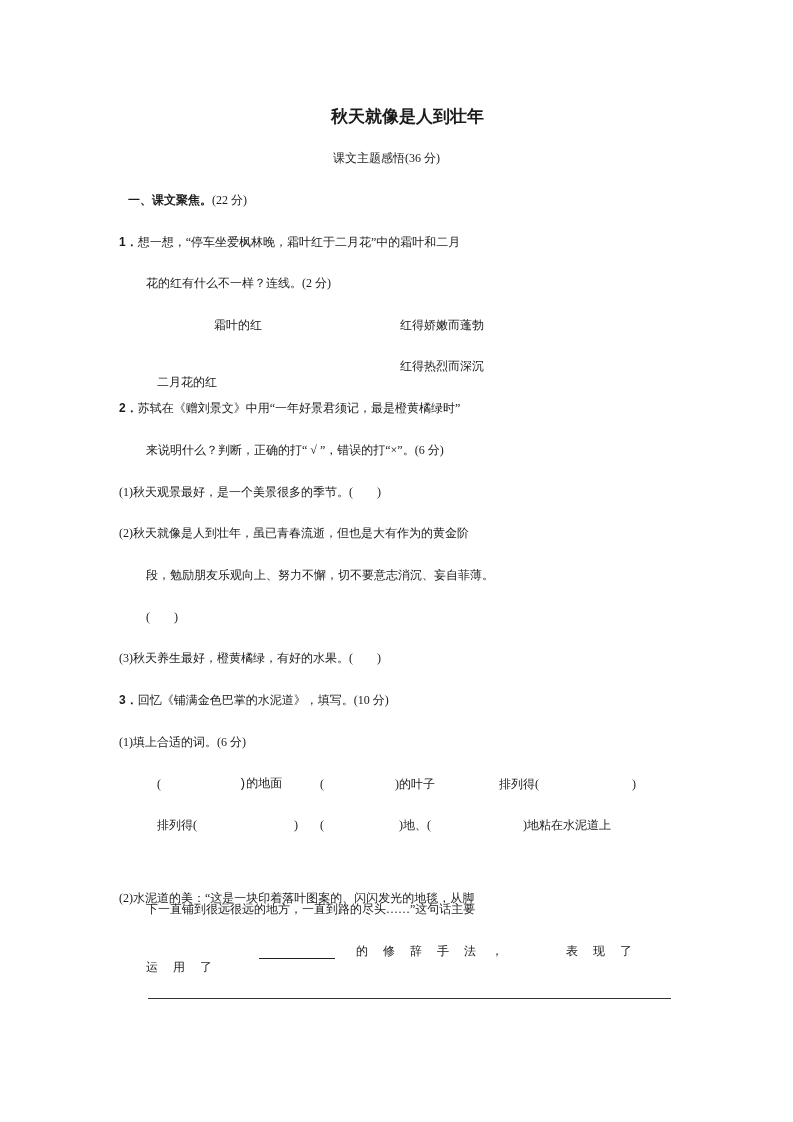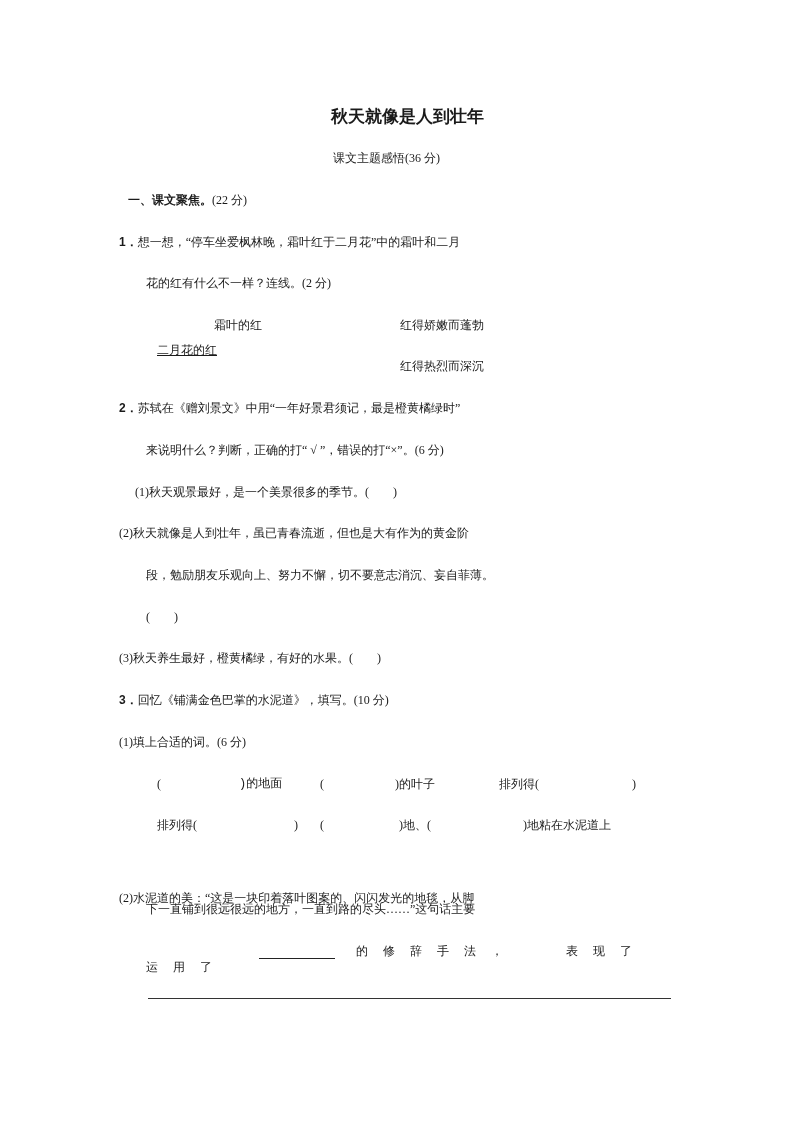--- a/index.html
+++ b/index.html
@@ -24,28 +24,28 @@
   <div class="ln" style="left:128px; top:190px;">
     <span class="bold">一、课文聚焦。</span><span>(22 分)</span>
   </div>
 
   <div class="ln" style="left:119px; top:232px;">
     <span class="num bold">1．</span><span>想一想，“停车坐爱枫林晚，霜叶红于二月花”中的霜叶和二月</span>
   </div>
   <div class="ln" style="left:146px; top:273px;">花的红有什么不一样？连线。(2 分)</div>
   <div class="ln" style="left:174px; top:315px;margin-left:40px;">霜叶的红</div>
   <div class="ln" style="left:400px; top:315px;">红得娇嫩而蓬勃</div>
-  <div class="ln" style="left:157px; top:340px;text-decoration:underline;">二月花的红</div>
+  <div class="ln" style="left:157px; top:372px;">二月花的红</div>
   <div class="ln" style="left:400px; top:356px;">红得热烈而深沉</div>
 
   <div class="ln" style="left:119px; top:398px;">
     <span class="num bold">2．</span><span>苏轼在《赠刘景文》中用“一年好景君须记，最是橙黄橘绿时”</span>
   </div>
   <div class="ln" style="left:146px; top:440px;text-align:center;">来说明什么？判断，正确的打“ √ ”，错误的打“×”。(6 分)</div>
-  <div class="ln" style="left:119px; top:482px;margin-left:16px;">(1)秋天观景最好，是一个美景很多的季节。(　　)</div>
+  <div class="ln" style="left:119px; top:482px;">(1)秋天观景最好，是一个美景很多的季节。(　　)</div>
   <div class="ln" style="left:119px; top:523px;">(2)秋天就像是人到壮年，虽已青春流逝，但也是大有作为的黄金阶</div>
   <div class="ln" style="left:146px; top:565px;">段，勉励朋友乐观向上、努力不懈，切不要意志消沉、妄自菲薄。</div>
   <div class="ln" style="left:146px; top:607px;">(　　)</div>
   <div class="ln" style="left:119px; top:648px;">(3)秋天养生最好，橙黄橘绿，有好的水果。(　　)</div>
 
   <div class="ln" style="left:119px; top:690px;">
     <span class="num bold">3．</span><span>回忆《铺满金色巴掌的水泥道》，填写。(10 分)</span>
   </div>
   <div class="ln" style="left:119px; top:732px;">(1)填上合适的词。(6 分)</div>
 

